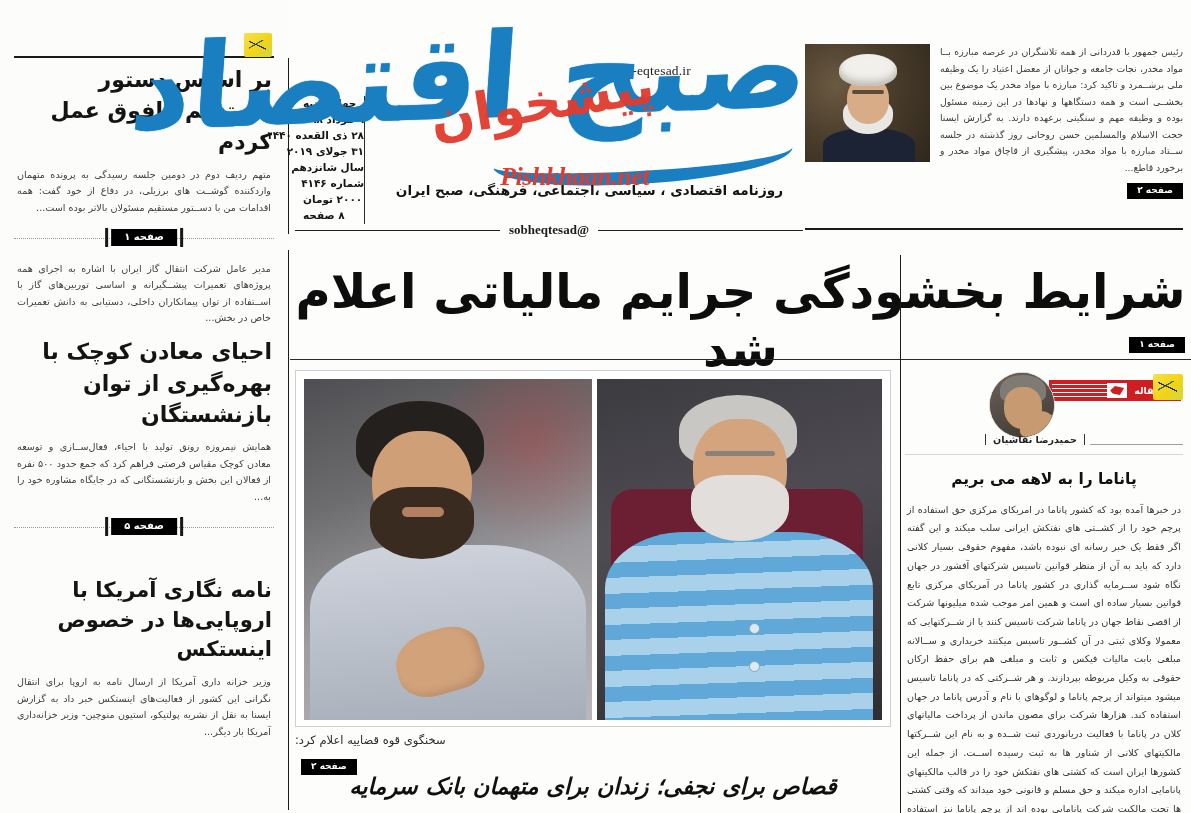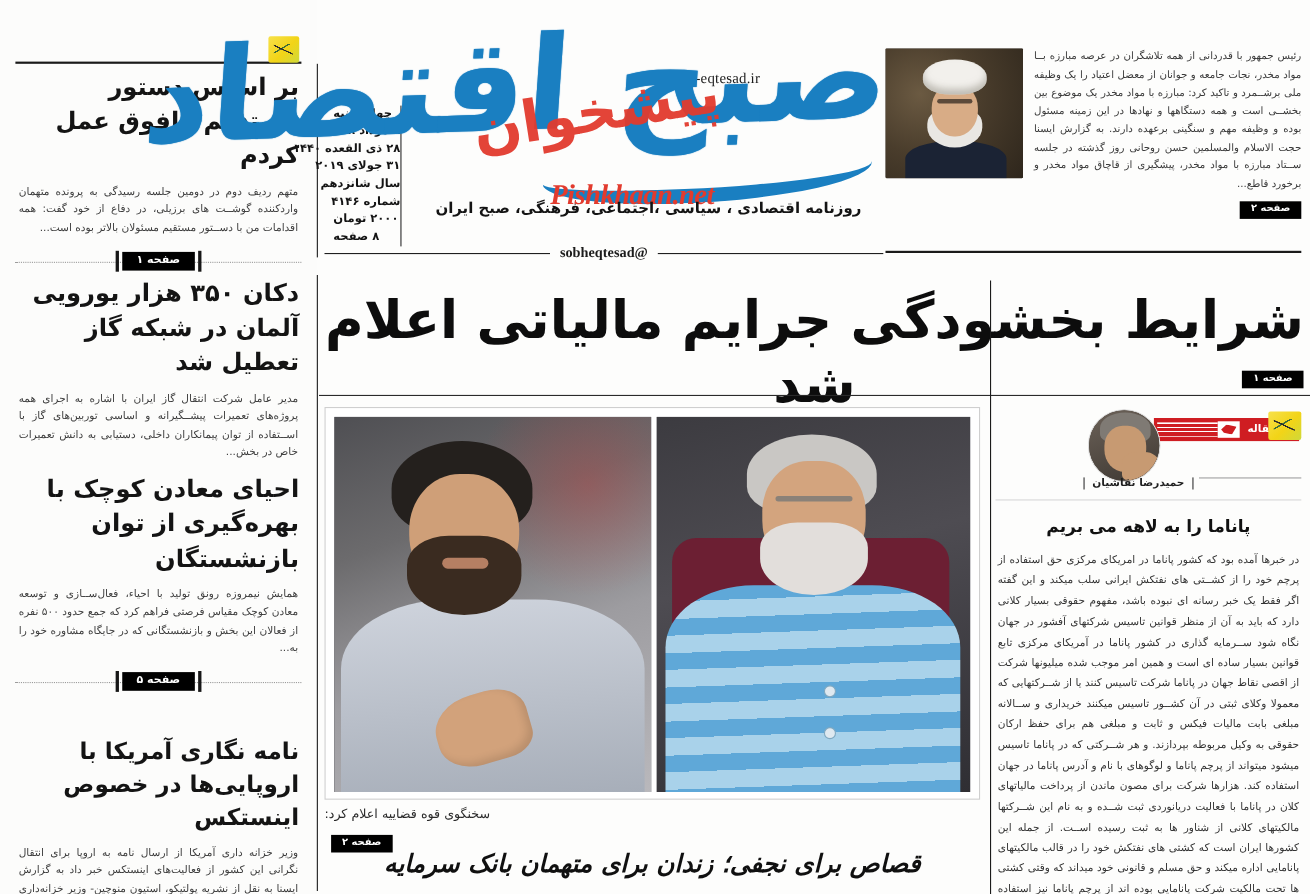--- a/index.html
+++ b/index.html
@@ -622,21 +622,21 @@
     position: absolute;
     left: 5px; top: 7px;
     width: 19px; height: 11px;
     background:
       linear-gradient(25deg, transparent 45%, #2b2b2b 46%, #2b2b2b 52%, transparent 53%),
       linear-gradient(-30deg, transparent 55%, #3a6b3a 56%, #3a6b3a 62%, transparent 63%);
   }
   .ed-author-row {
     position: relative;
     display: flex;
-    align-items: flex-start;
+    align-items: flex-end;
     gap: 5px;
     margin-top: 10px;
     padding-left: 80px;
   }
   .ed-author-row .ln2 { flex: 1; height: 1px; background: #a0a0a0; }
   .ed-author {
     font-size: 9.6px;
     color: #1f1f1f;
     font-weight: bold;
     white-space: nowrap;
@@ -688,21 +688,20 @@
         <div class="dots"></div>
         <div class="tickbox">
           <span class="tick"></span>
           <span class="badge">صفحه ۱</span>
           <span class="tick"></span>
         </div>
       </div>
     </div>
 
     <div class="side-item">
-      <h2 class="side-title">دکان ۳۵۰ هزار یورویی آلمان در شبکه گاز تعطیل شد</h2>
       <p class="side-deck">مدیر عامل شرکت انتقال گاز ایران با اشاره به اجرای همه پروژه‌های تعمیرات پیشــگیرانه و اساسی توربین‌های گاز با اســتفاده از توان پیمانکاران داخلی، دستیابی به دانش تعمیرات خاص در بخش...</p>
     </div>
 
     <div class="side-item">
       <h2 class="side-title">احیای معادن کوچک با بهره‌گیری از توان بازنشستگان</h2>
       <p class="side-deck">همایش نیمروزه رونق تولید با احیاء، فعال‌ســازی و توسعه معادن کوچک مقیاس فرصتی فراهم کرد که جمع حدود ۵۰۰ نفره از فعالان این بخش و بازنشستگانی که در جایگاه مشاوره خود را به...</p>
       <div class="page-sep">
         <div class="dots"></div>
         <div class="tickbox">
           <span class="tick"></span>

